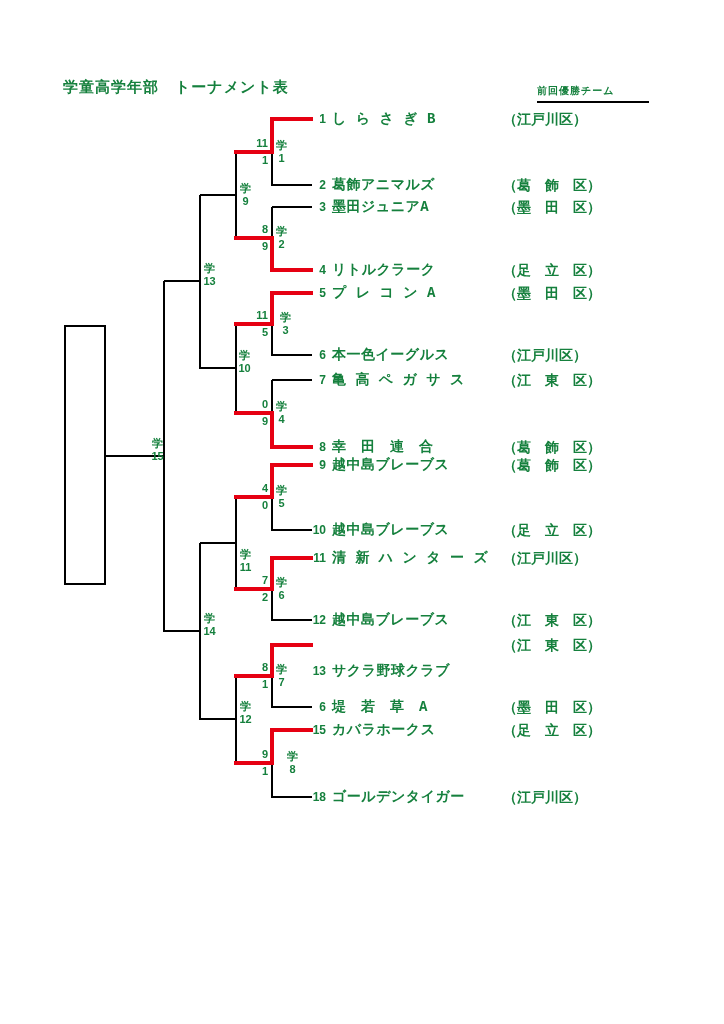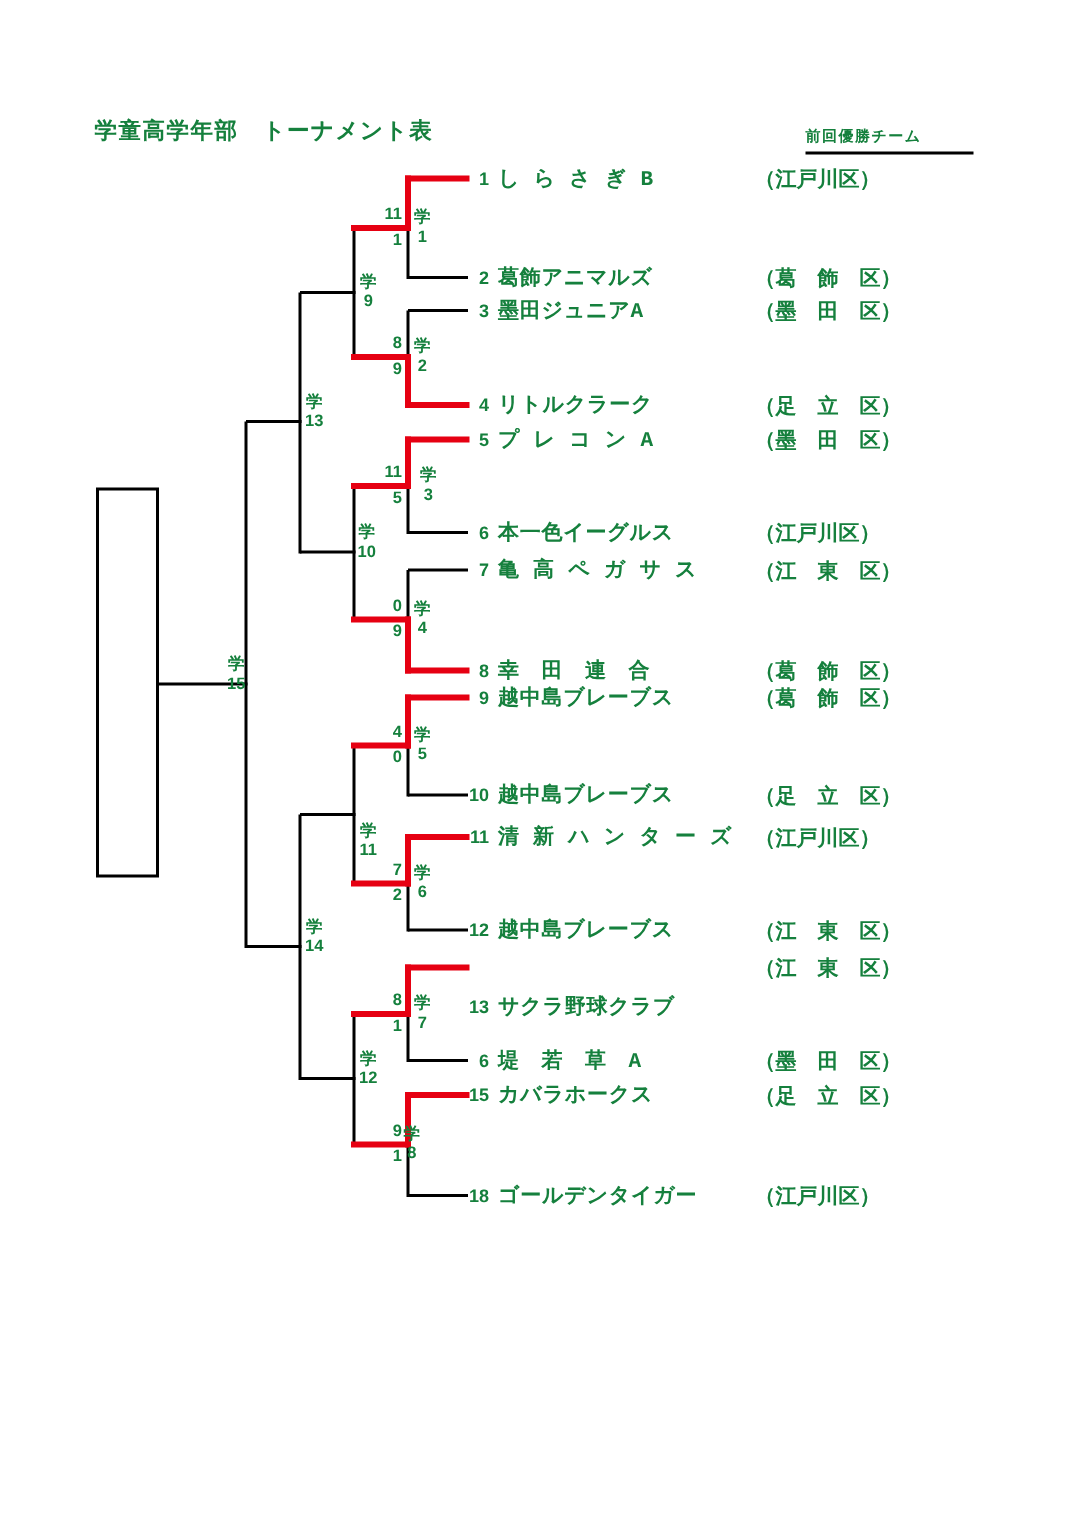--- a/index.html
+++ b/index.html
@@ -222,21 +222,21 @@
   <div class="score" style="top:747px">9</div>
   <div class="score" style="top:764px">1</div>
 
   <div class="mlabel" style="left:275px;top:139px">学1</div>
   <div class="mlabel" style="left:275px;top:225px">学2</div>
   <div class="mlabel" style="left:279px;top:311px">学3</div>
   <div class="mlabel" style="left:275px;top:400px">学4</div>
   <div class="mlabel" style="left:275px;top:484px">学5</div>
   <div class="mlabel" style="left:275px;top:576px">学6</div>
   <div class="mlabel" style="left:275px;top:663px">学7</div>
-  <div class="mlabel" style="left:268px;top:750px">学8</div>
+  <div class="mlabel" style="left:286px;top:750px">学8</div>
   <div class="mlabel" style="left:239px;top:182px">学9</div>
   <div class="mlabel" style="left:238px;top:349px">学10</div>
   <div class="mlabel" style="left:239px;top:548px">学11</div>
   <div class="mlabel" style="left:239px;top:700px">学12</div>
   <div class="mlabel" style="left:203px;top:262px">学13</div>
   <div class="mlabel" style="left:203px;top:612px">学14</div>
   <div class="mlabel" style="left:151px;top:437px">学15</div>
 
 </div>
 

